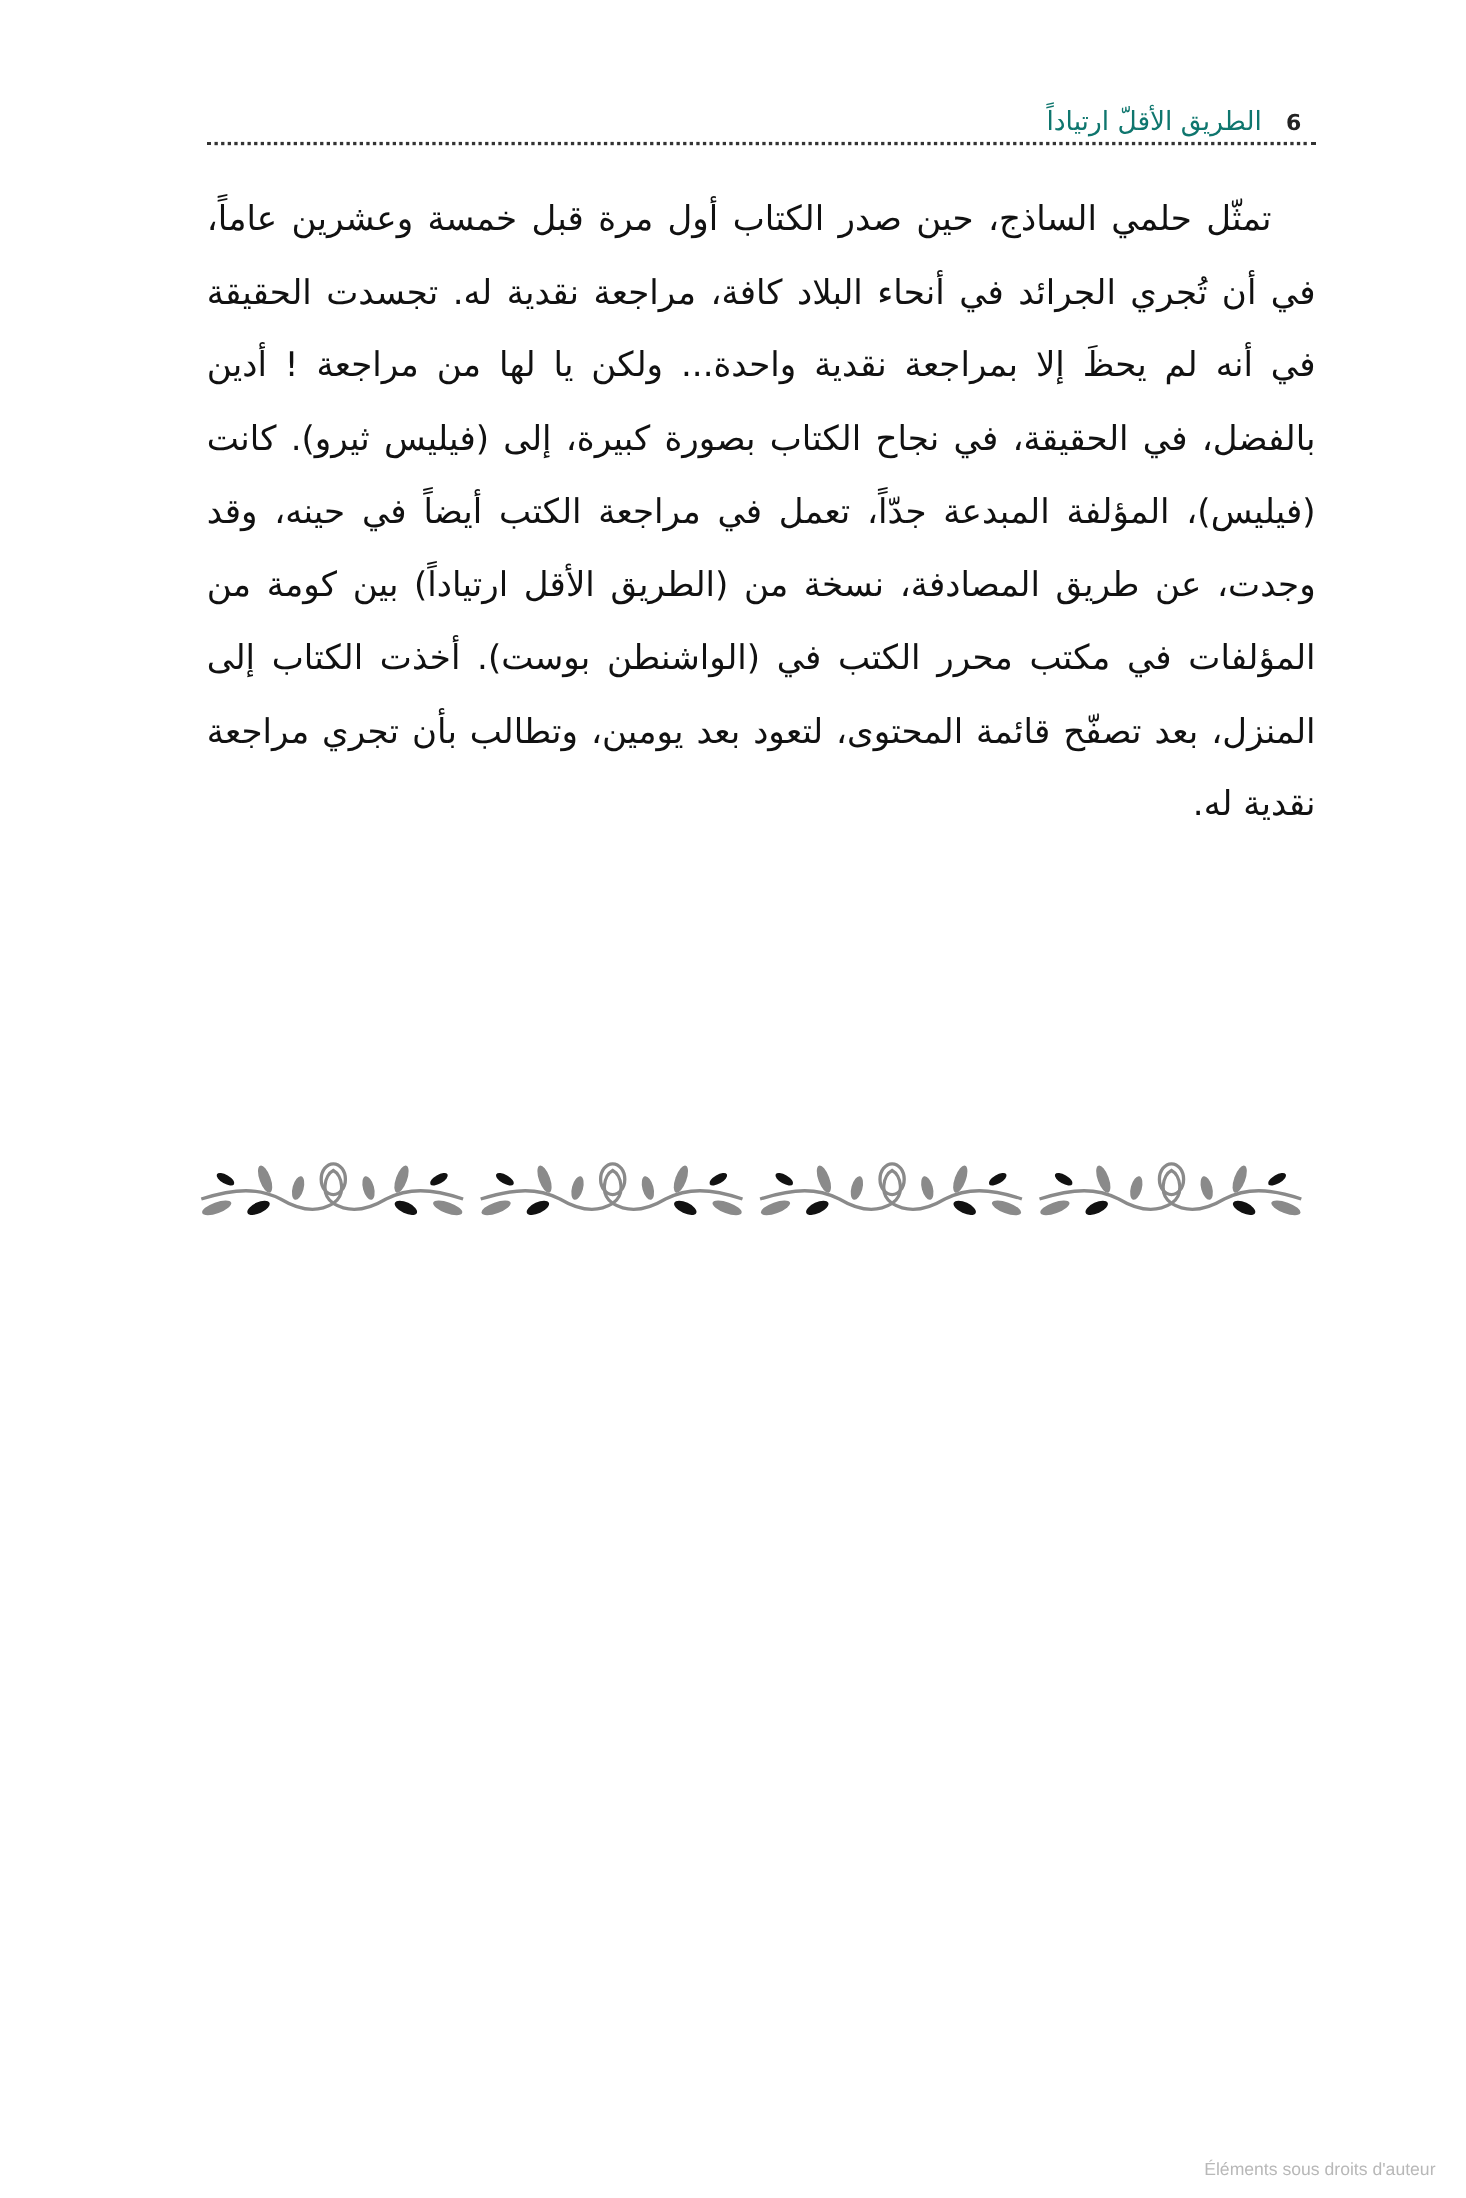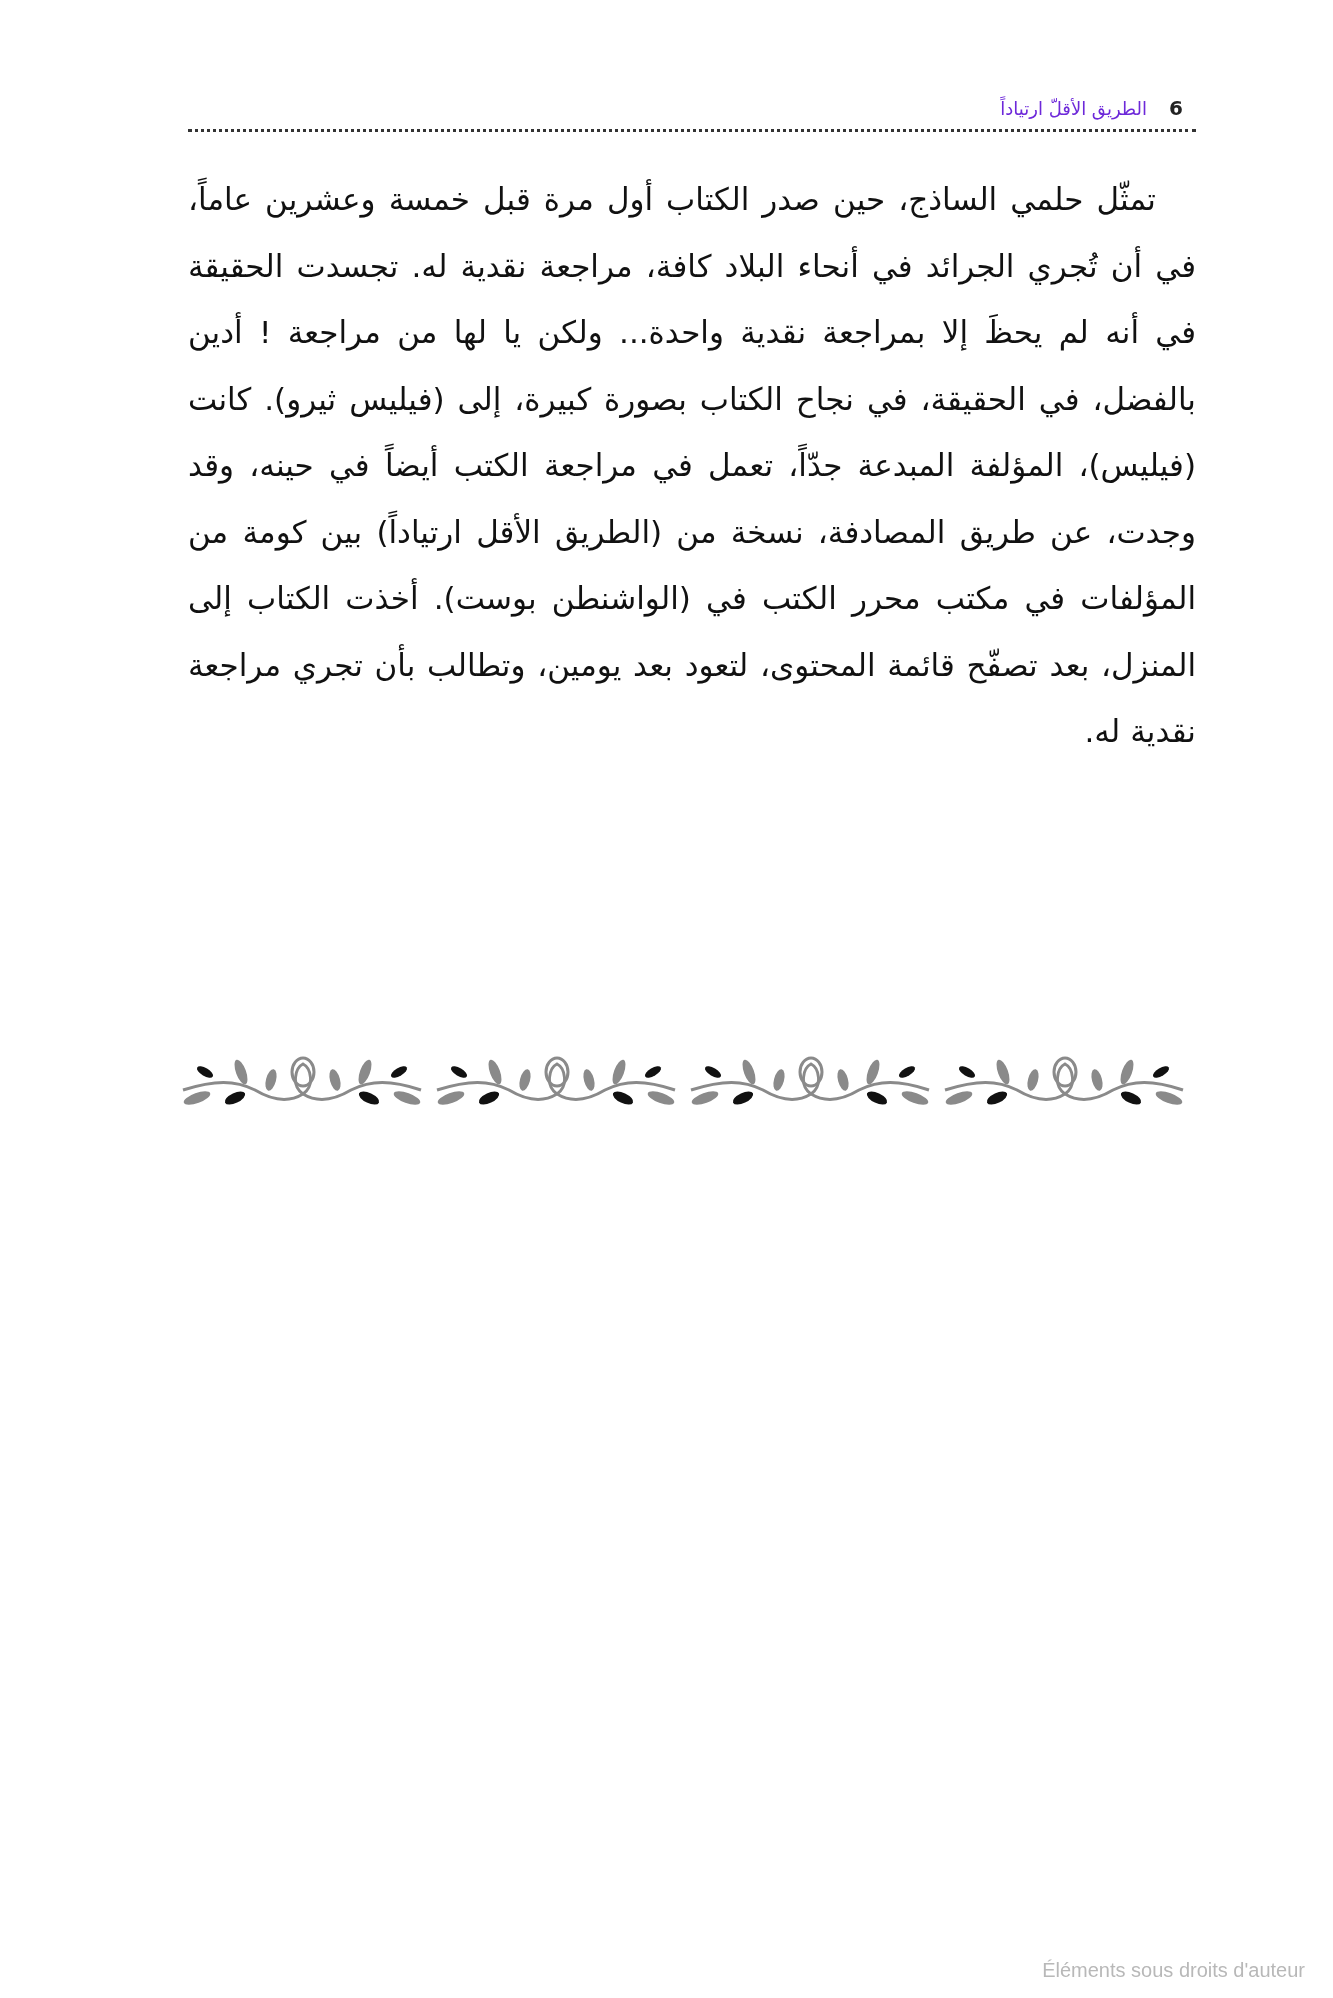--- a/index.html
+++ b/index.html
@@ -26,22 +26,22 @@
       direction: ltr;
     }
     .page-number {
       font-family: "DejaVu Sans", sans-serif;
       font-weight: bold;
       font-size: 20px;
       color: #222;
     }
     .running-title {
       font-family: "DejaVu Sans", sans-serif;
-      font-size: 18px;
-      color: #6d28d9;
+      font-size: 24px;
+      color: #0f766e;
       direction: rtl;
     }
     .header-rule {
       position: absolute;
       top: 129px;
       left: 188px;
       width: 1008px;
       height: 0;
       border-top: 3px dotted #333;
     }
@@ -77,21 +77,21 @@
     .ornament svg {
       width: 254px;
       height: 60px;
       display: block;
     }
     .copyright-notice {
       position: absolute;
       right: 28px;
       bottom: 16px;
       font-family: "Liberation Sans", sans-serif;
-      font-size: 20px;
+      font-size: 16px;
       color: #b8b8b8;
     }
   </style>
 </head>
 <body>
 
 <header class="page-header">
   <span class="page-number">6</span>
   <span class="running-title">الطريق الأقلّ ارتياداً</span>
 </header>

